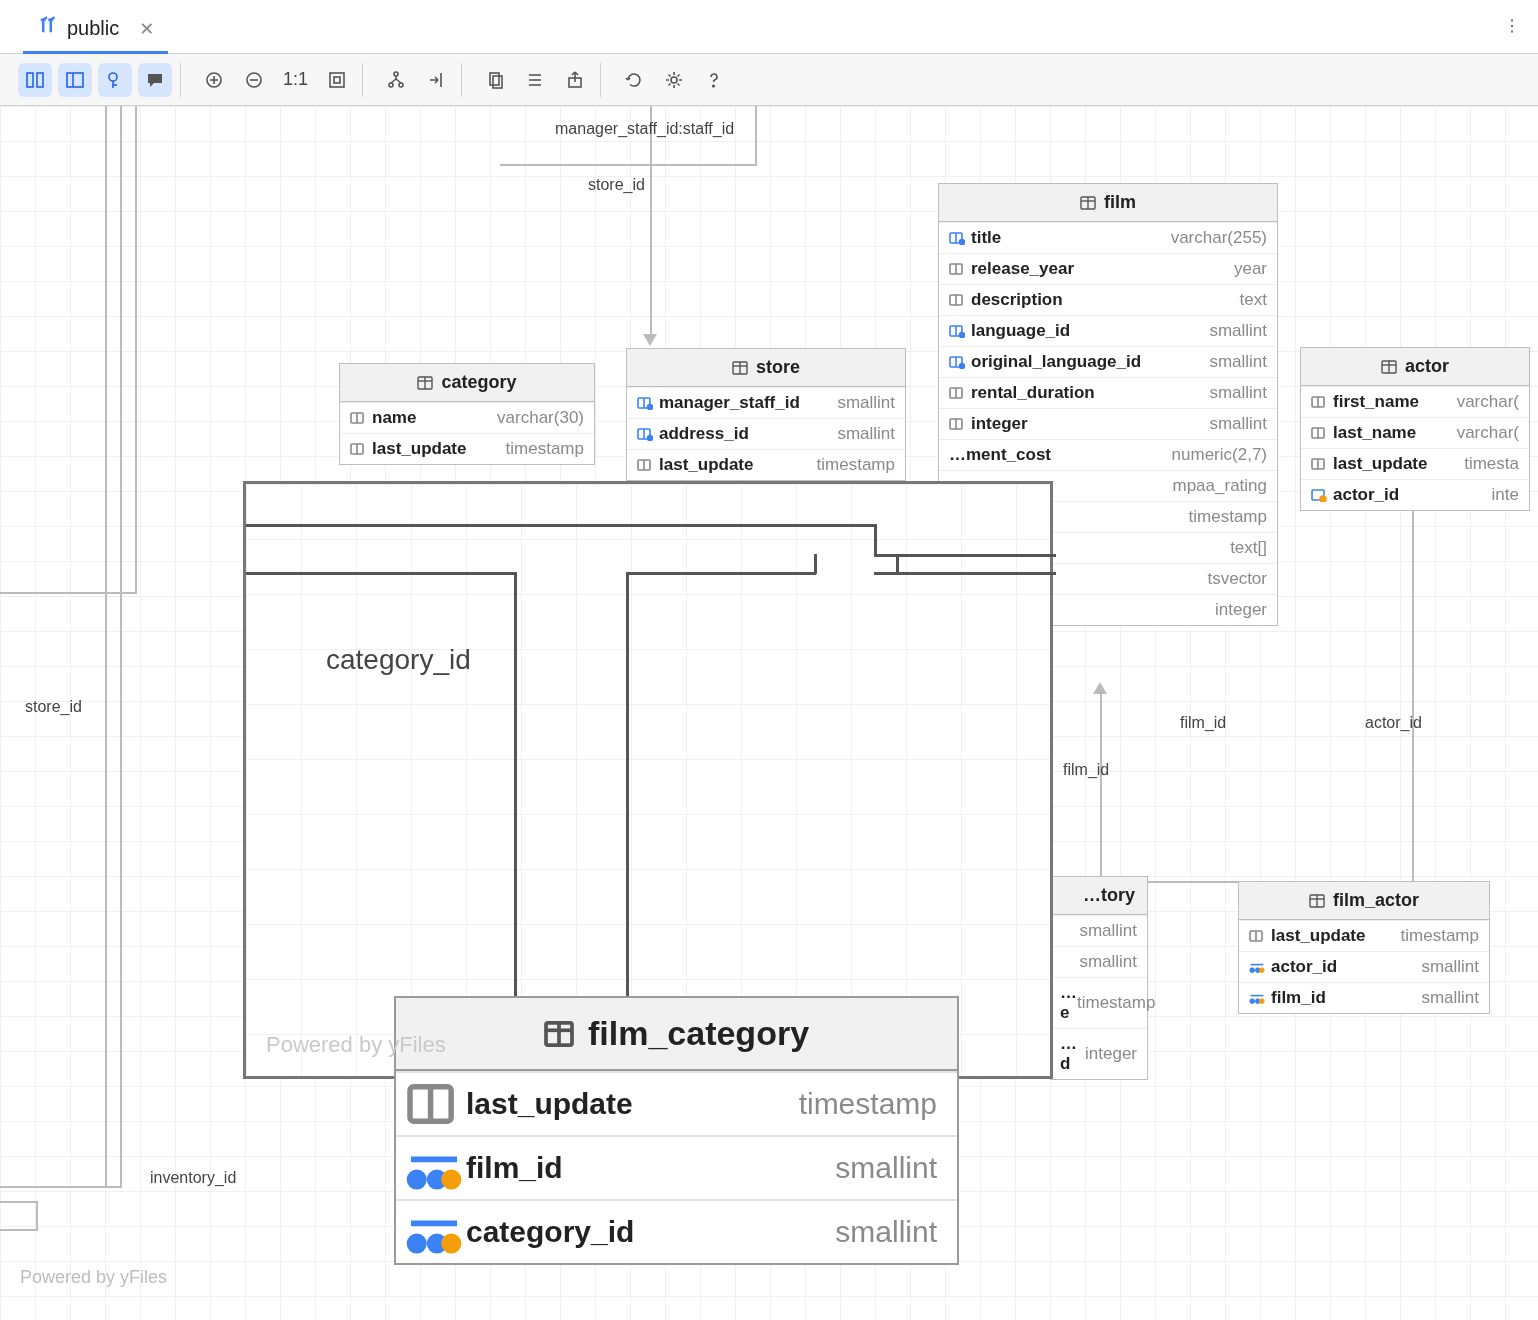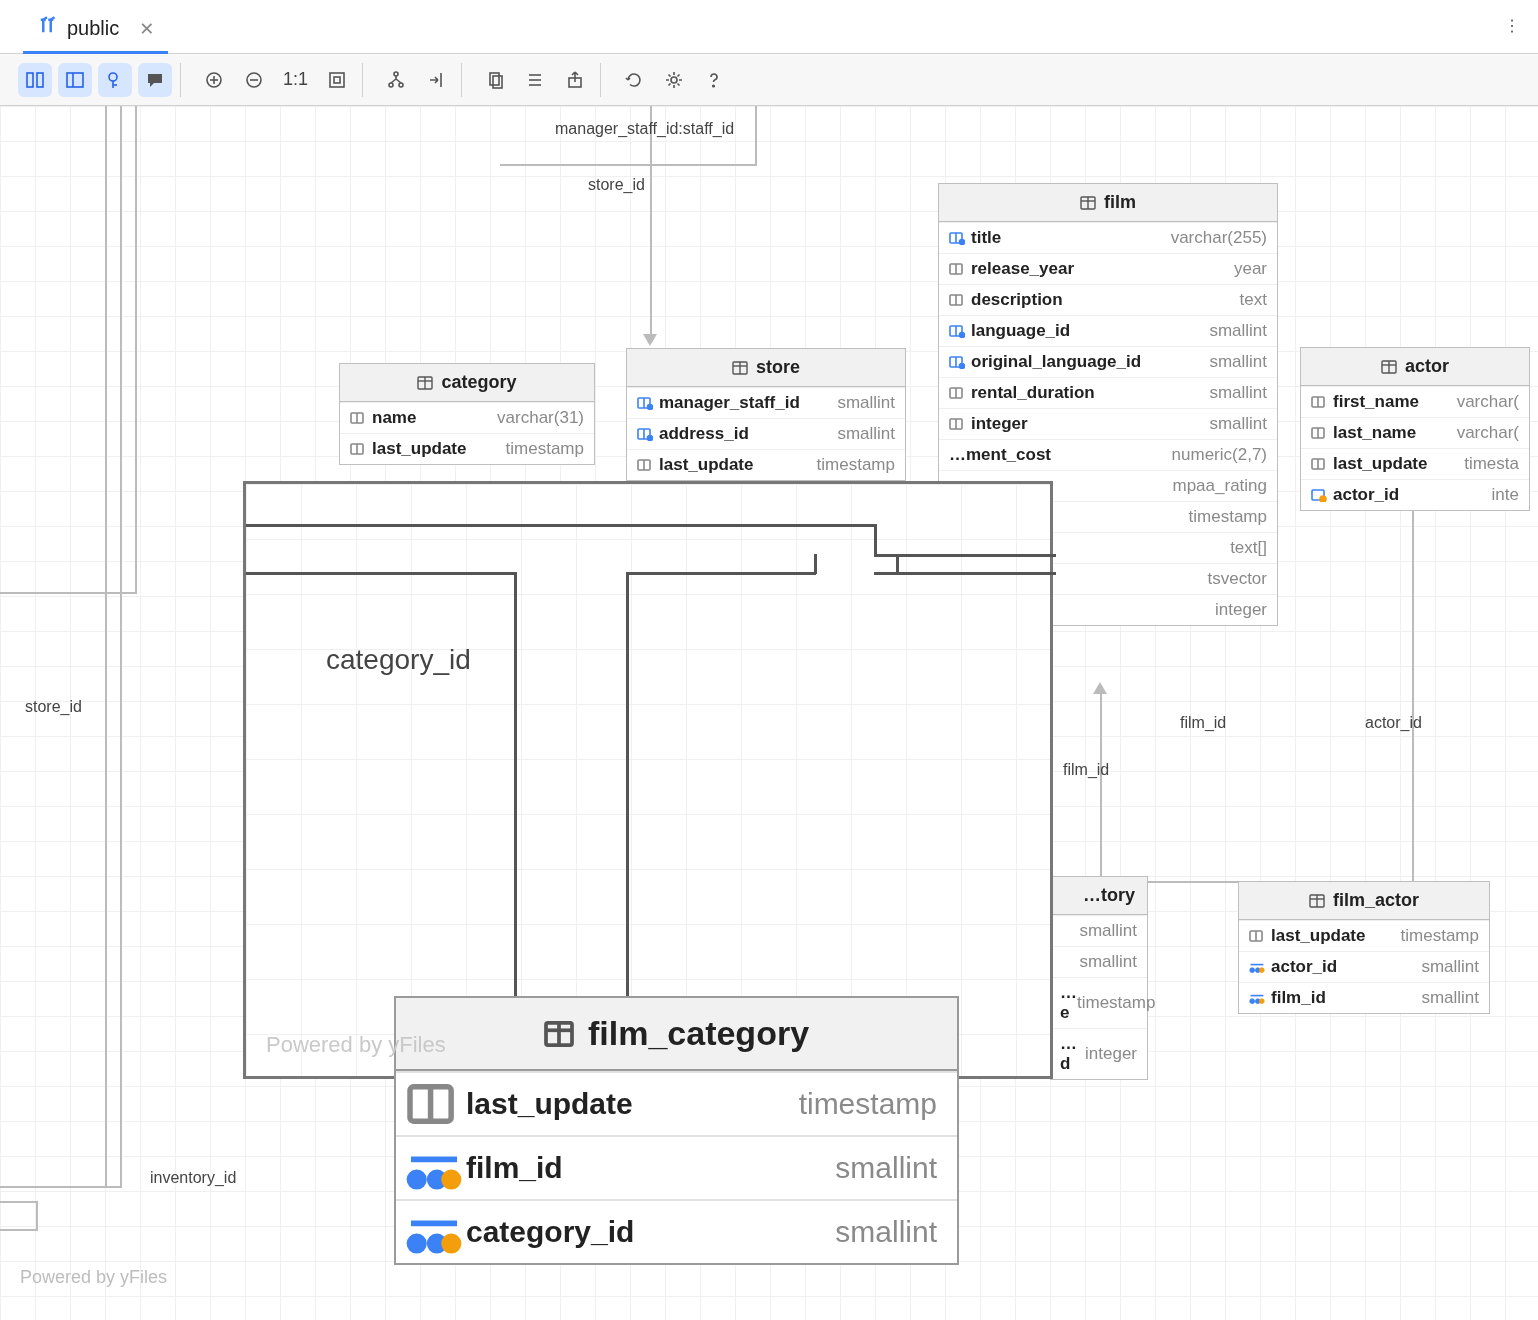--- a/index.html
+++ b/index.html
@@ -277,21 +277,21 @@
         </svg>
         <span>category</span>
       </div>
     <div class="trow">
         <span class="colname">
           <svg class="i-plain" viewBox="0 0 16 14">
             <use href="#ic-col"></use>
           </svg>
           <span>name</span>
         </span>
-        <span class="coltype">varchar(31)</span>
+        <span class="coltype">varchar(30)</span>
       </div>
     <div class="trow">
         <span class="colname">
           <svg class="i-plain" viewBox="0 0 16 14">
             <use href="#ic-col"></use>
           </svg>
           <span>last_update</span>
         </span>
         <span class="coltype">timestamp</span>
       </div>

